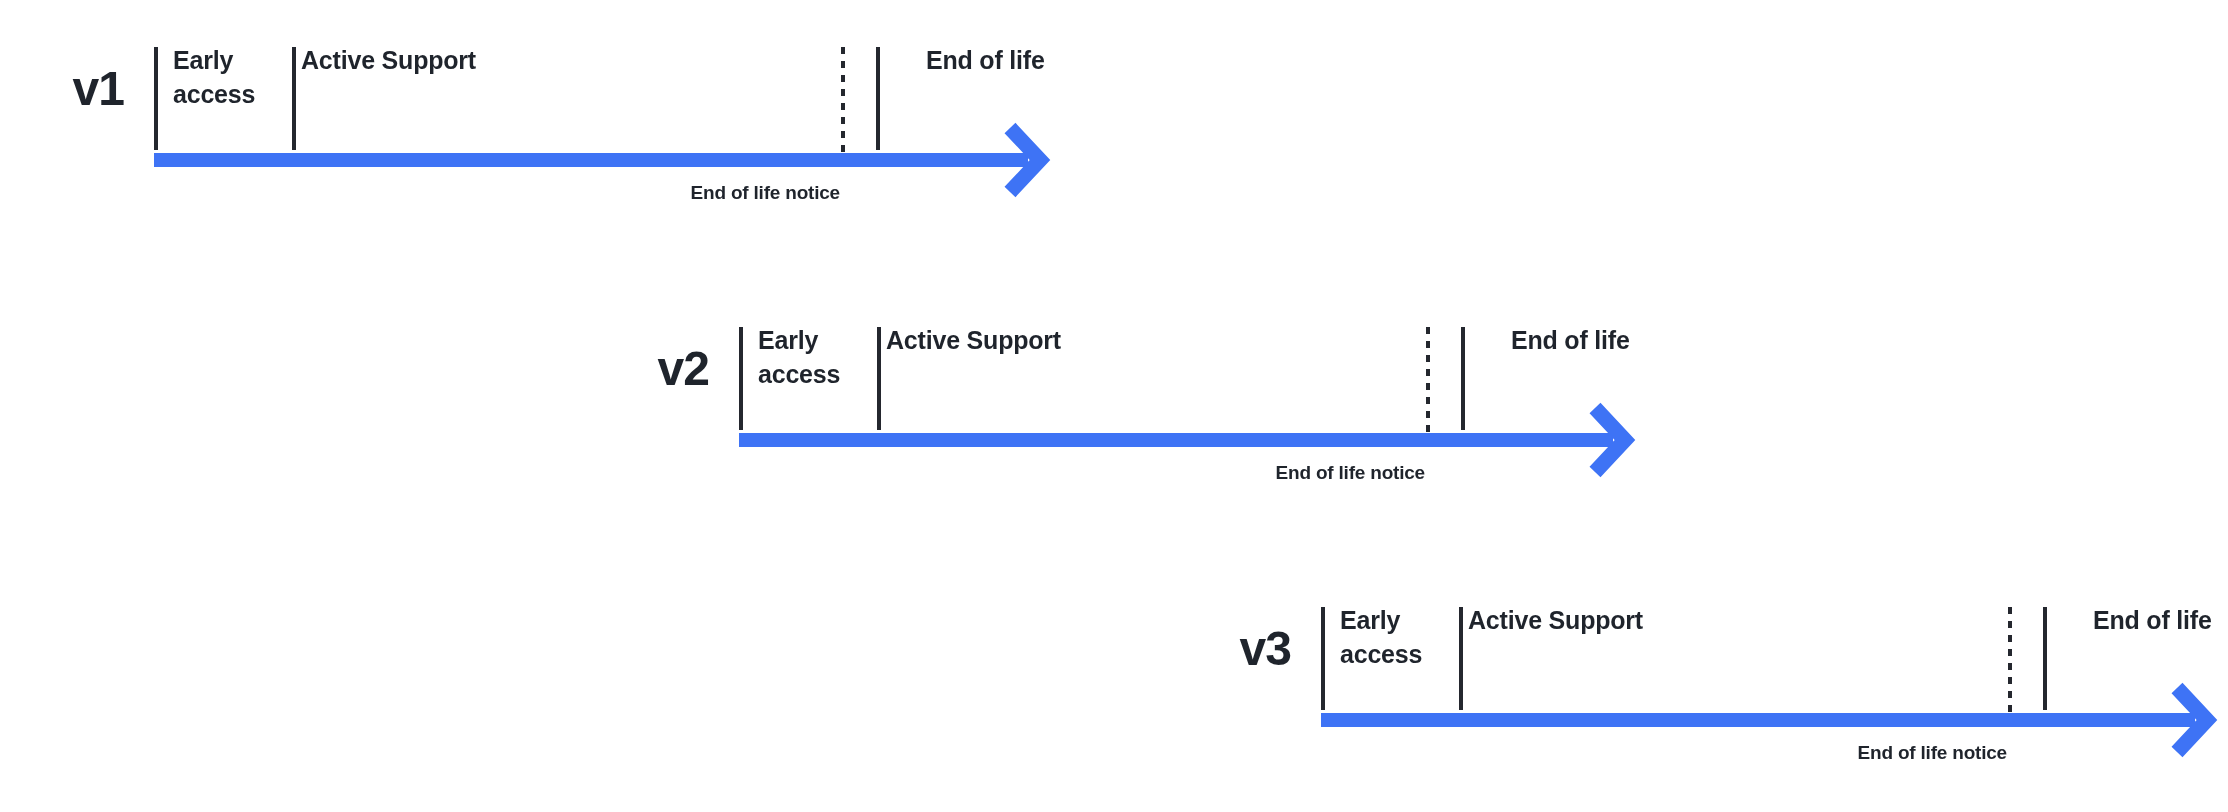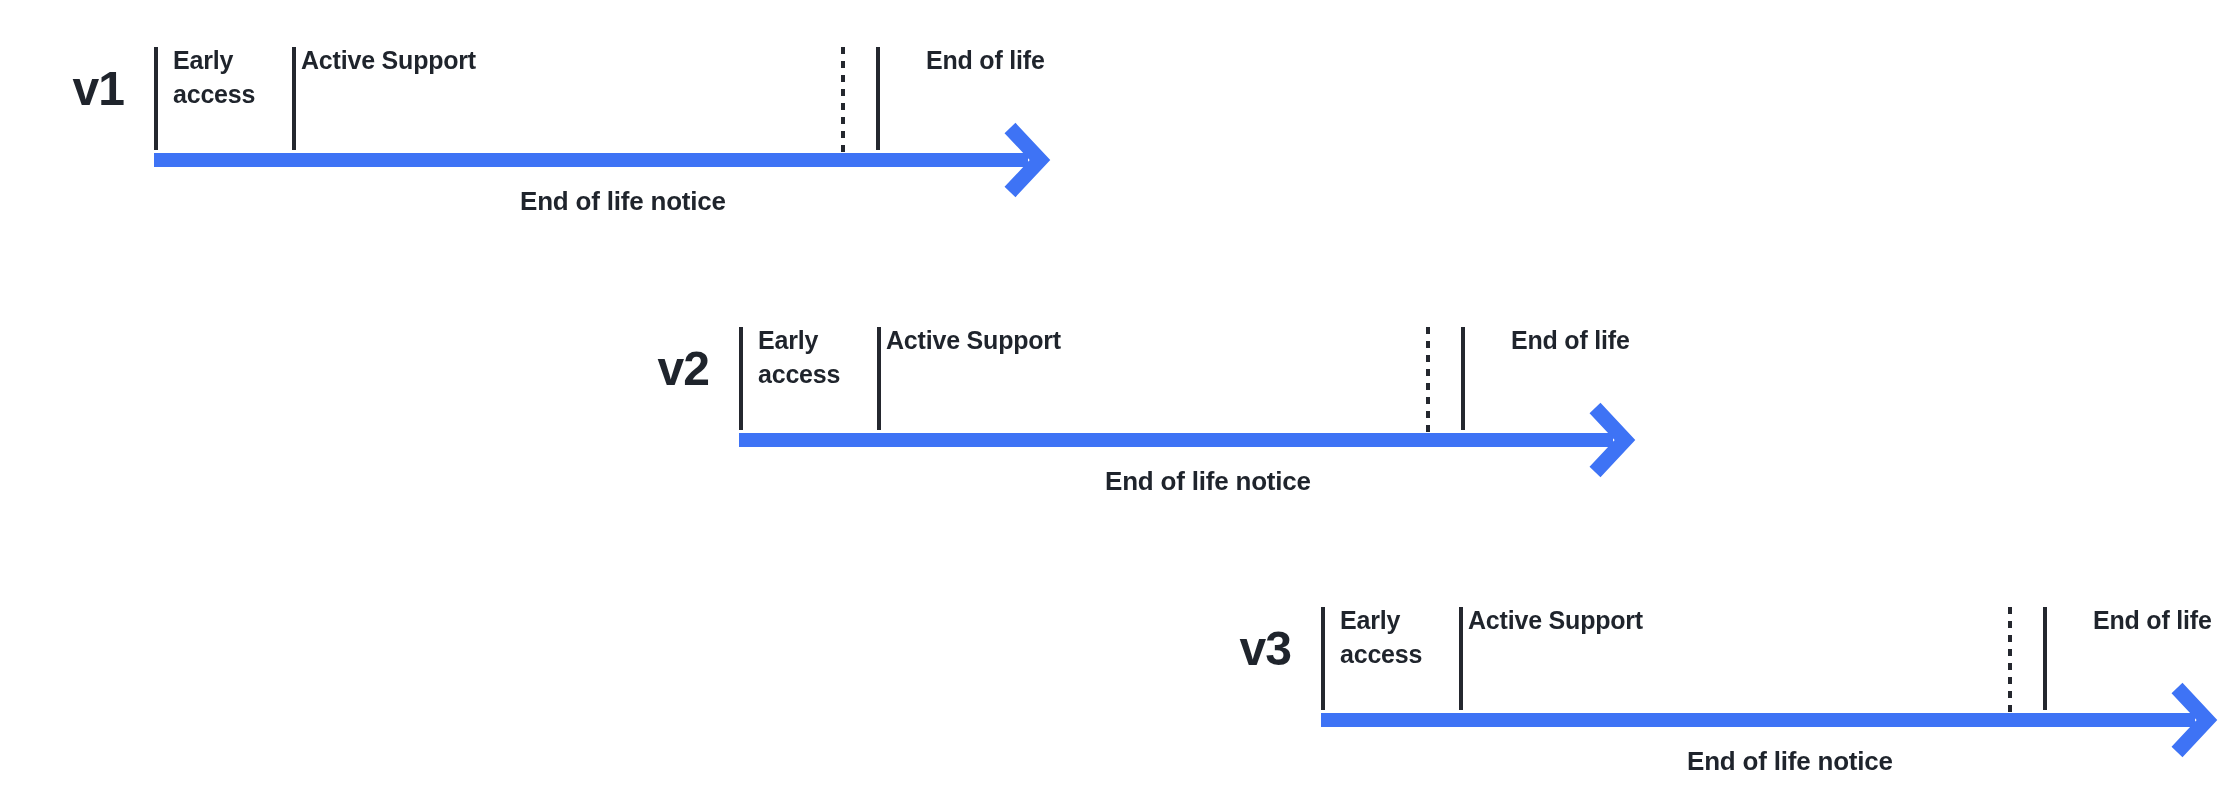--- a/index.html
+++ b/index.html
@@ -68,24 +68,24 @@
     line-height: 34px;
     color: var(--text, #1f242c);
     letter-spacing: -0.2px;
   }
   .early  { left: 19px;  width: 112px; }
   .active { left: 147px; white-space: nowrap; }
   .eol    { left: 772px; white-space: nowrap; }
   .notice {
     position: absolute;
     left: 366px;
-    top: 139px;
+    top: 131px;
     width: 320px;
-    text-align: left;
-    font-size: 26px;
+    text-align: right;
+    font-size: 19px;
     font-weight: 700;
     line-height: 30px;
     color: var(--text, #1f242c);
     letter-spacing: -0.2px;
   }
 </style>
 </head>
 <body>
 
 <div class="canvas">

